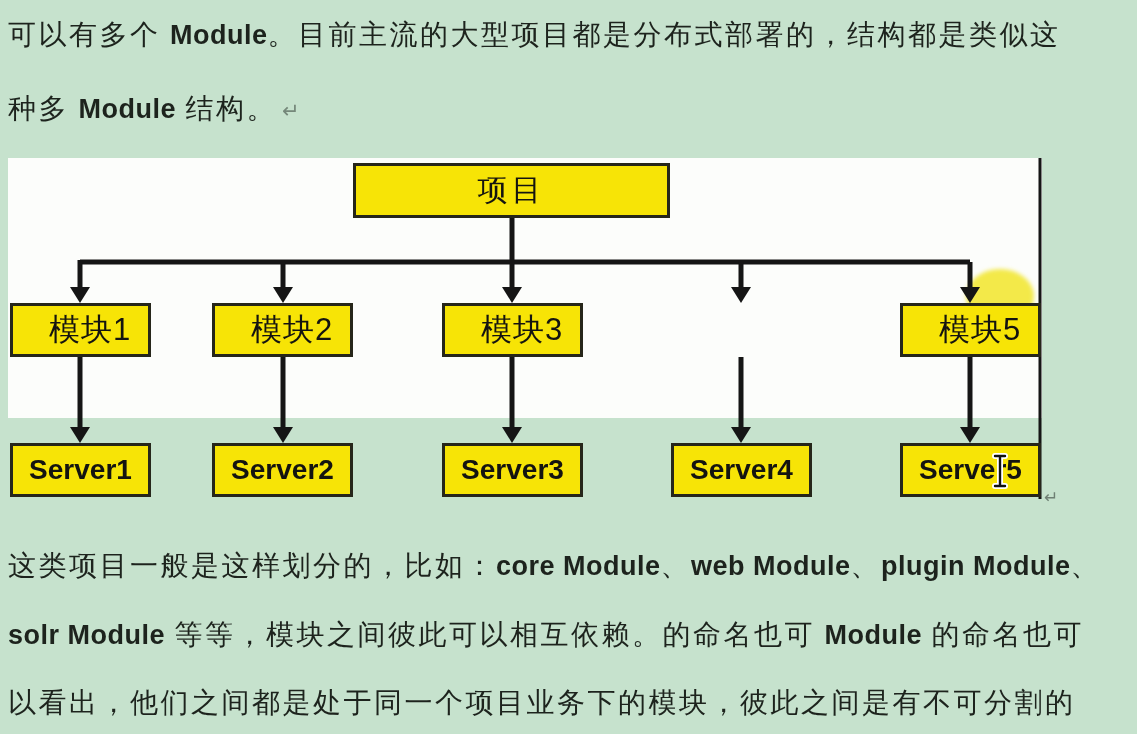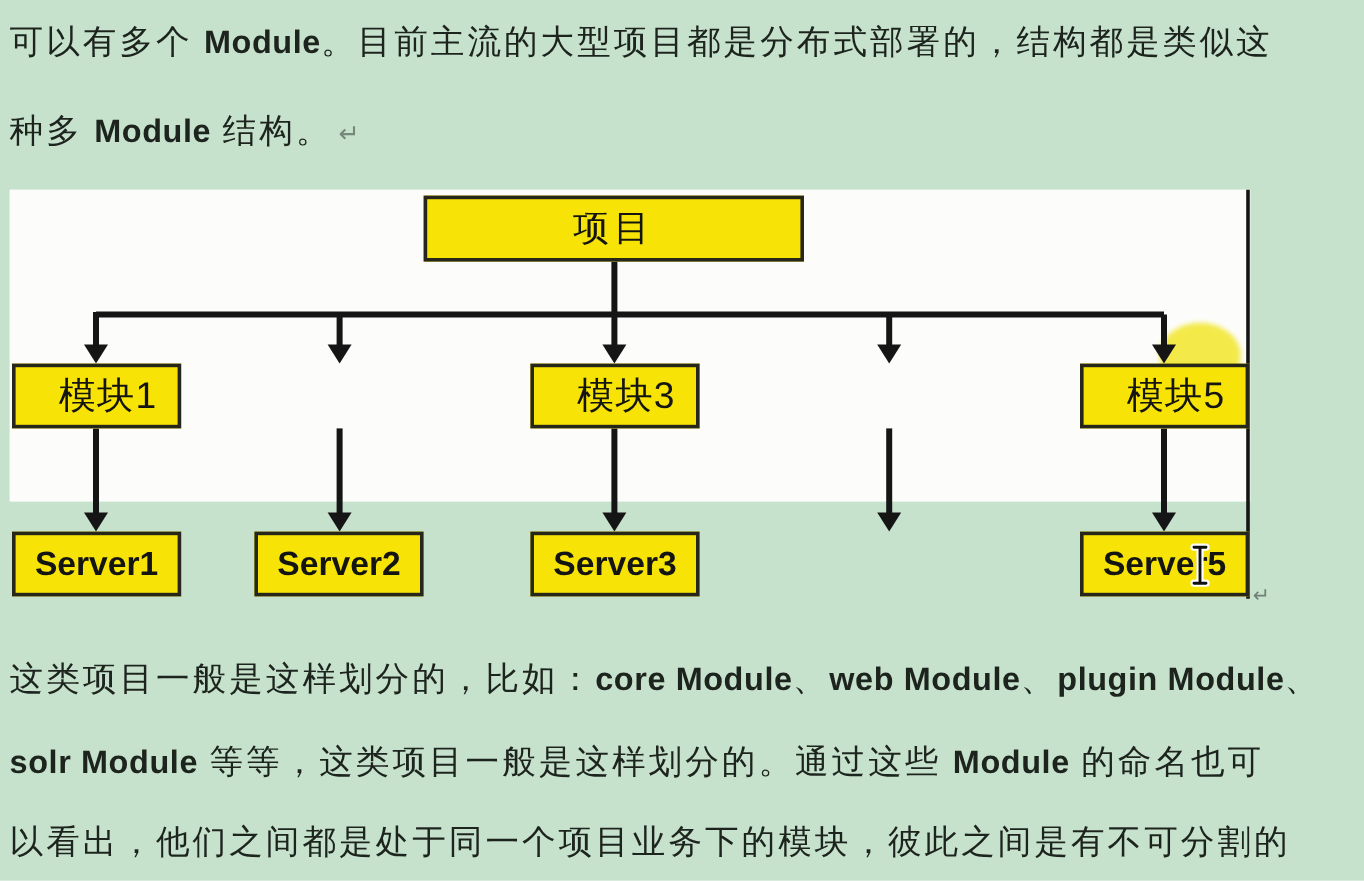--- a/index.html
+++ b/index.html
@@ -111,49 +111,55 @@
       </g>
     </svg>
 
     <div class="node node-root">
         <span>项目</span>
       </div>
 
     <div class="node node-module m1">
         <span>模块1</span>
       </div>
+    <div class="node node-module m2">
+        <span>模块2</span>
+      </div>
     <div class="node node-module m3">
         <span>模块3</span>
       </div>
     <div class="node node-module m5">
         <span>模块5</span>
       </div>
 
     <div class="node node-server m1">
         <span>Server1</span>
       </div>
     <div class="node node-server m2">
         <span>Server2</span>
       </div>
     <div class="node node-server m3">
         <span>Server3</span>
+      </div>
+    <div class="node node-server m4">
+        <span>Server4</span>
       </div>
     <div class="node node-server m5">
         <span>Server5</span>
       </div>
 
     <svg class="cursor" width="20" height="38" viewBox="0 0 20 38">
       <g stroke="#ffffff" stroke-width="6" stroke-linecap="round" fill="none">
         <path d="M5 4 h10 M10 4 v30 M5 34 h10"></path>
       </g>
       <g stroke="#101010" stroke-width="2.4" stroke-linecap="round" fill="none">
         <path d="M5 4 h10 M10 4 v30 M5 34 h10"></path>
       </g>
     </svg>
   </div>
 
   <div class="diagram-endmark">↵</div>
 
   <div class="tline l3"><span>这类项目一般是这样划分的，比如：</span><span class="en">core Module</span><span>、</span><span class="en">web Module</span><span>、</span><span class="en">plugin Module</span><span>、</span></div>
-  <div class="tline l4"><span class="en">solr Module</span><span> 等等，这类项目一般是这样划分的。通过这些 </span><span class="en">Module</span><span> 的命名也可</span></div>
+  <div class="tline l4"><span class="en">solr Module</span><span> 等等，模块之间彼此可以相互依赖。的命名也可 </span><span class="en">Module</span><span> 的命名也可</span></div>
   <div class="tline l5"><span>以看出，他们之间都是处于同一个项目业务下的模块，彼此之间是有不可分割的</span></div>
 
 </div>
 
 </body></html>

